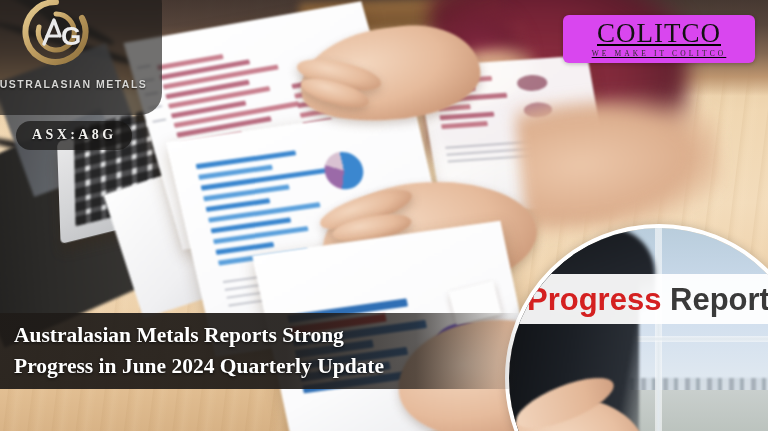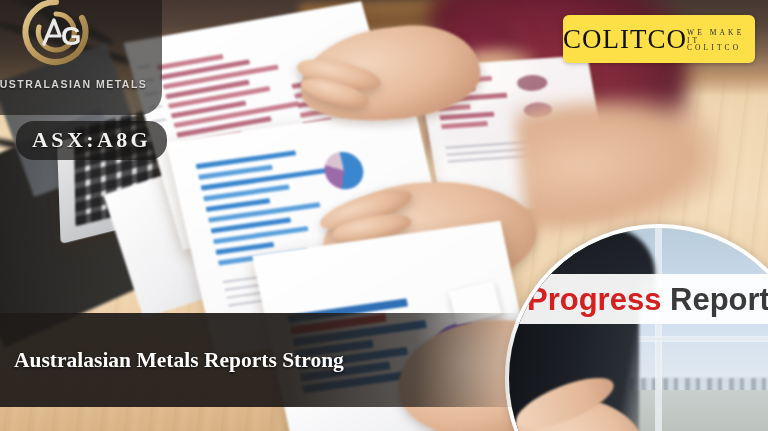--- a/index.html
+++ b/index.html
@@ -229,35 +229,35 @@
     font-family: "Liberation Sans", sans-serif;
     text-shadow: 0 1px 2px rgba(0,0,0,.7);
   }
   .asx-pill {
     position: absolute; left: 16px; top: 121px;
     padding: 6px 16px 7px 16px;
     background: rgba(22,20,18,0.70);
     border-radius: 18px;
     color: #f2f1ee;
     font-family: "Liberation Serif", serif;
-    font-size: 22px;
+    font-size: 14px;
     font-weight: 700;
     letter-spacing: 3.4px;
     text-shadow: 0 1px 2px rgba(0,0,0,.8);
   }
 
   
   .colitco {
     position: absolute; left: 563px; top: 15px;
     width: 192px; height: 48px;
-    background: #fde047;
+    background: #d946ef;
     border-radius: 6px;
     box-shadow: 0 1px 4px rgba(0,0,0,.25);
-    display: flex; flex-direction: row;
-    align-items: center; justify-content: center;
+    display: flex; flex-direction: column;
+    align-items: center; justify-content: center; text-decoration: underline;
   }
   .colitco-word {
     font-family: "Liberation Serif", serif;
     font-size: 27px;
     font-weight: 400;
     color: #111;
     letter-spacing: 1px;
     line-height: 1;
   }
   .colitco-tag {
@@ -345,21 +345,21 @@
     font-weight: 700;
     white-space: nowrap;
     line-height: 1;
   }
   .qr-q { color: #d42020; }
   .qr-r { color: #3a3a3a; }
 
   
   .title-band {
     position: absolute; left: 0; top: 313px;
-    width: 520px; height: 94px;
+    width: 520px; height: 76px;
     background: linear-gradient(90deg,
       rgba(31,27,24,0.93) 0%,
       rgba(31,27,24,0.92) 55%,
       rgba(31,27,24,0.72) 80%,
       rgba(31,27,24,0.18) 96%,
       rgba(31,27,24,0.00) 100%);
     display: flex; align-items: center;
   }
   .headline {
     padding-left: 14px;
@@ -546,16 +546,17 @@
     <div class="qr-band">
       <div class="qr-text">
         <span class="qr-q">Progress</span><span>&nbsp;</span><span class="qr-r">Report</span>
       </div>
     </div>
   </div>
 
   <div class="title-band">
     <div class="headline">
       <div>Australasian Metals Reports Strong</div>
+      <div>Progress in June 2024 Quarterly Update</div>
     </div>
   </div>
 
 </div>
 
 </body></html>

